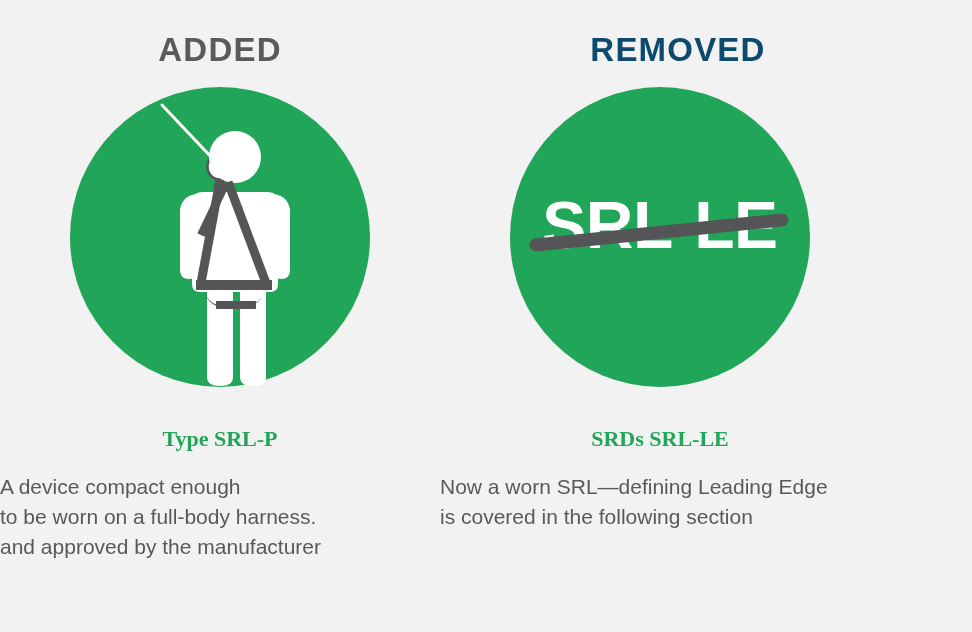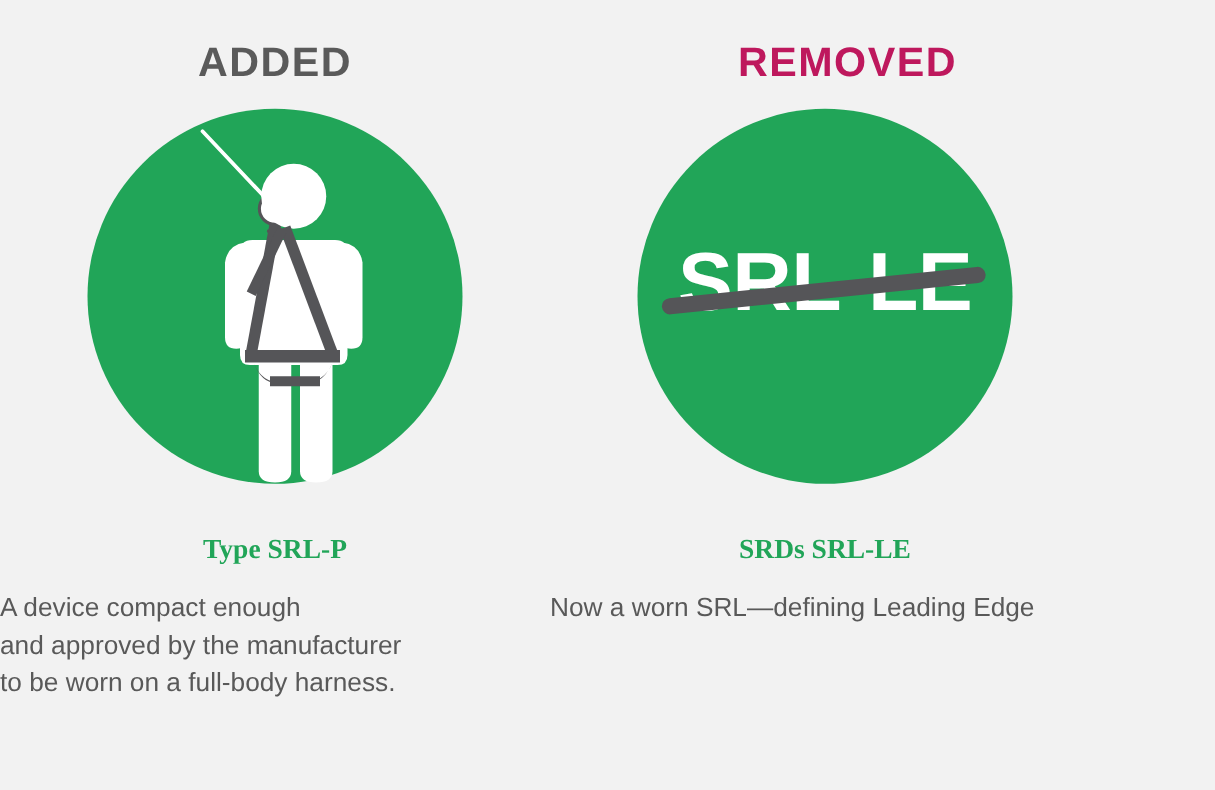--- a/index.html
+++ b/index.html
@@ -184,40 +184,41 @@
           <path d="M196 203 q-6 16 -24 16 q16 3 24 -16 z" fill="#555558"></path>
           <rect x="146" y="214" width="40" height="8" fill="#555558"></rect>
         </svg>
 
       </div>
 
       <div class="caption-title" style="color: rgb(33, 165, 88);">Type SRL-P</div>
 
       <div class="caption-body" style="color: rgb(89, 89, 89);">
         <span class="line">A device compact enough</span>
+        <span class="line">to be worn on a full-body harness.</span>
         <span class="line">and approved by the manufacturer</span>
-        <span class="line">to be worn on a full-body harness.</span>
       </div>
     </div>
 
     <div class="column">
 
-      <div class="column-heading" style="color: #be185d; margin-left: 36px;">REMOVED</div>
+      <div class="column-heading" style="color: #0c4a6e; margin-left: 36px;">REMOVED</div>
 
       <div class="badge-wrap">
         <div class="badge-circle" style="background: rgb(33, 165, 88);"></div>
 
         <div class="badge-label badge-label-removed">SRL-LE</div>
 
         <svg class="strike-svg" viewBox="0 0 300 300">
           <line x1="26" y1="158" x2="272" y2="133" stroke="#555558" stroke-width="13" stroke-linecap="round"></line>
         </svg>
       </div>
 
       <div class="caption-title" style="color: rgb(33, 165, 88);">SRDs SRL-LE</div>
 
       <div class="caption-body" style="color: rgb(89, 89, 89);">
         <span class="line">Now a worn SRL—defining Leading Edge</span>
+        <span class="line">is covered in the following section</span>
       </div>
     </div>
 
   </div>
 </div>
 
 </body></html>

